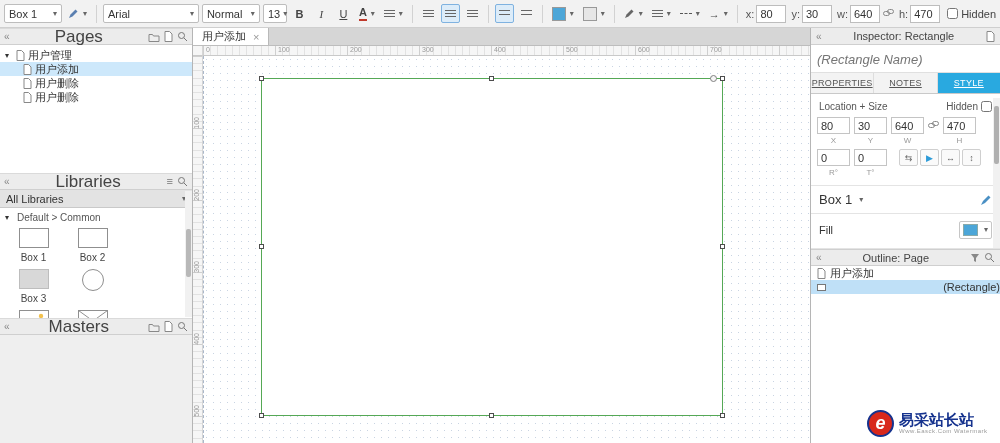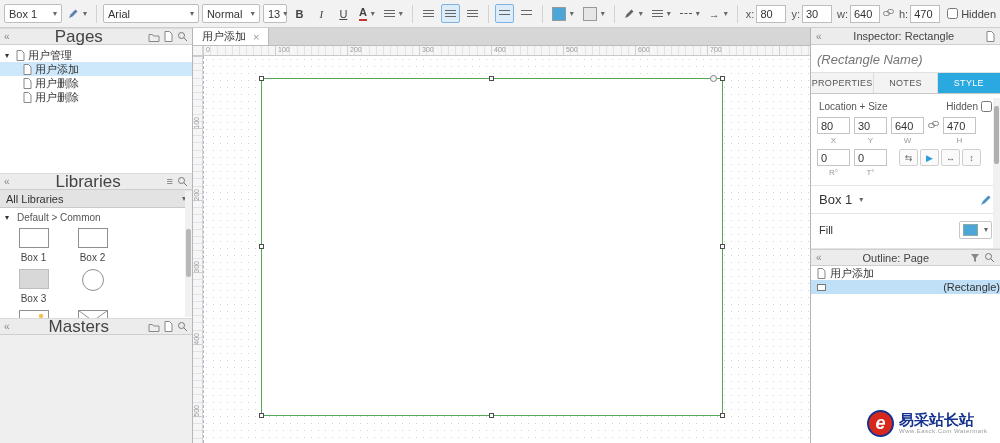--- a/index.html
+++ b/index.html
@@ -94,21 +94,21 @@
 
   
   .right { position:absolute; top:28px; right:0; bottom:0; width:190px; background:#fff; border-left:1px solid #b5b5b5; }
   .insp-header { height:17px; background:#ececec; border-bottom:1px solid #cfcfcf; display:flex; align-items:center;
                  gap:4px; padding:0 5px; color:#444; }
   .insp-header .title { flex:1; text-align:center; }
   .name-input { display:block; width:176px; margin:7px 6px 5px; border:none; outline:none; font-style:italic;
                 color:#9a9a9a; font-size:13px; font-family:"Liberation Sans", sans-serif; background:transparent; }
   .insp-tabs { display:flex; border-top:1px solid #e0e0e0; border-bottom:1px solid #c9c9c9; }
   .insp-tab { flex:1; height:20px; display:flex; align-items:center; justify-content:center; font-size:9px; color:#555;
-              background:#f3f3f3; border-right:1px solid #ddd; letter-spacing:0.3px; }
+              background:#f3f3f3; border-right:1px solid #ddd; letter-spacing:0.3px;text-decoration:underline; }
   .insp-tab:last-child { border-right:none; }
   .insp-tab.active { background:#29a9e0; color:#fff; }
   .section-head { display:flex; justify-content:space-between; align-items:center; padding:7px 8px 3px; color:#555; font-size:10px; }
   .section-head .hid { display:flex; align-items:center; gap:3px; color:#555; font-size:10px; }
   .fields-row { display:flex; align-items:flex-start; padding:2px 6px; gap:4px; }
   .field { display:flex; flex-direction:column; align-items:center; }
   .field input { width:33px; height:17px; border:1px solid #c4c4c4; font-size:11px; padding:0 3px; color:#333;
                  font-family:"Liberation Sans", sans-serif; }
   .field .fl { font-size:8px; color:#999; margin-top:2px; }
   .link-col { display:flex; align-items:center; height:17px; }

